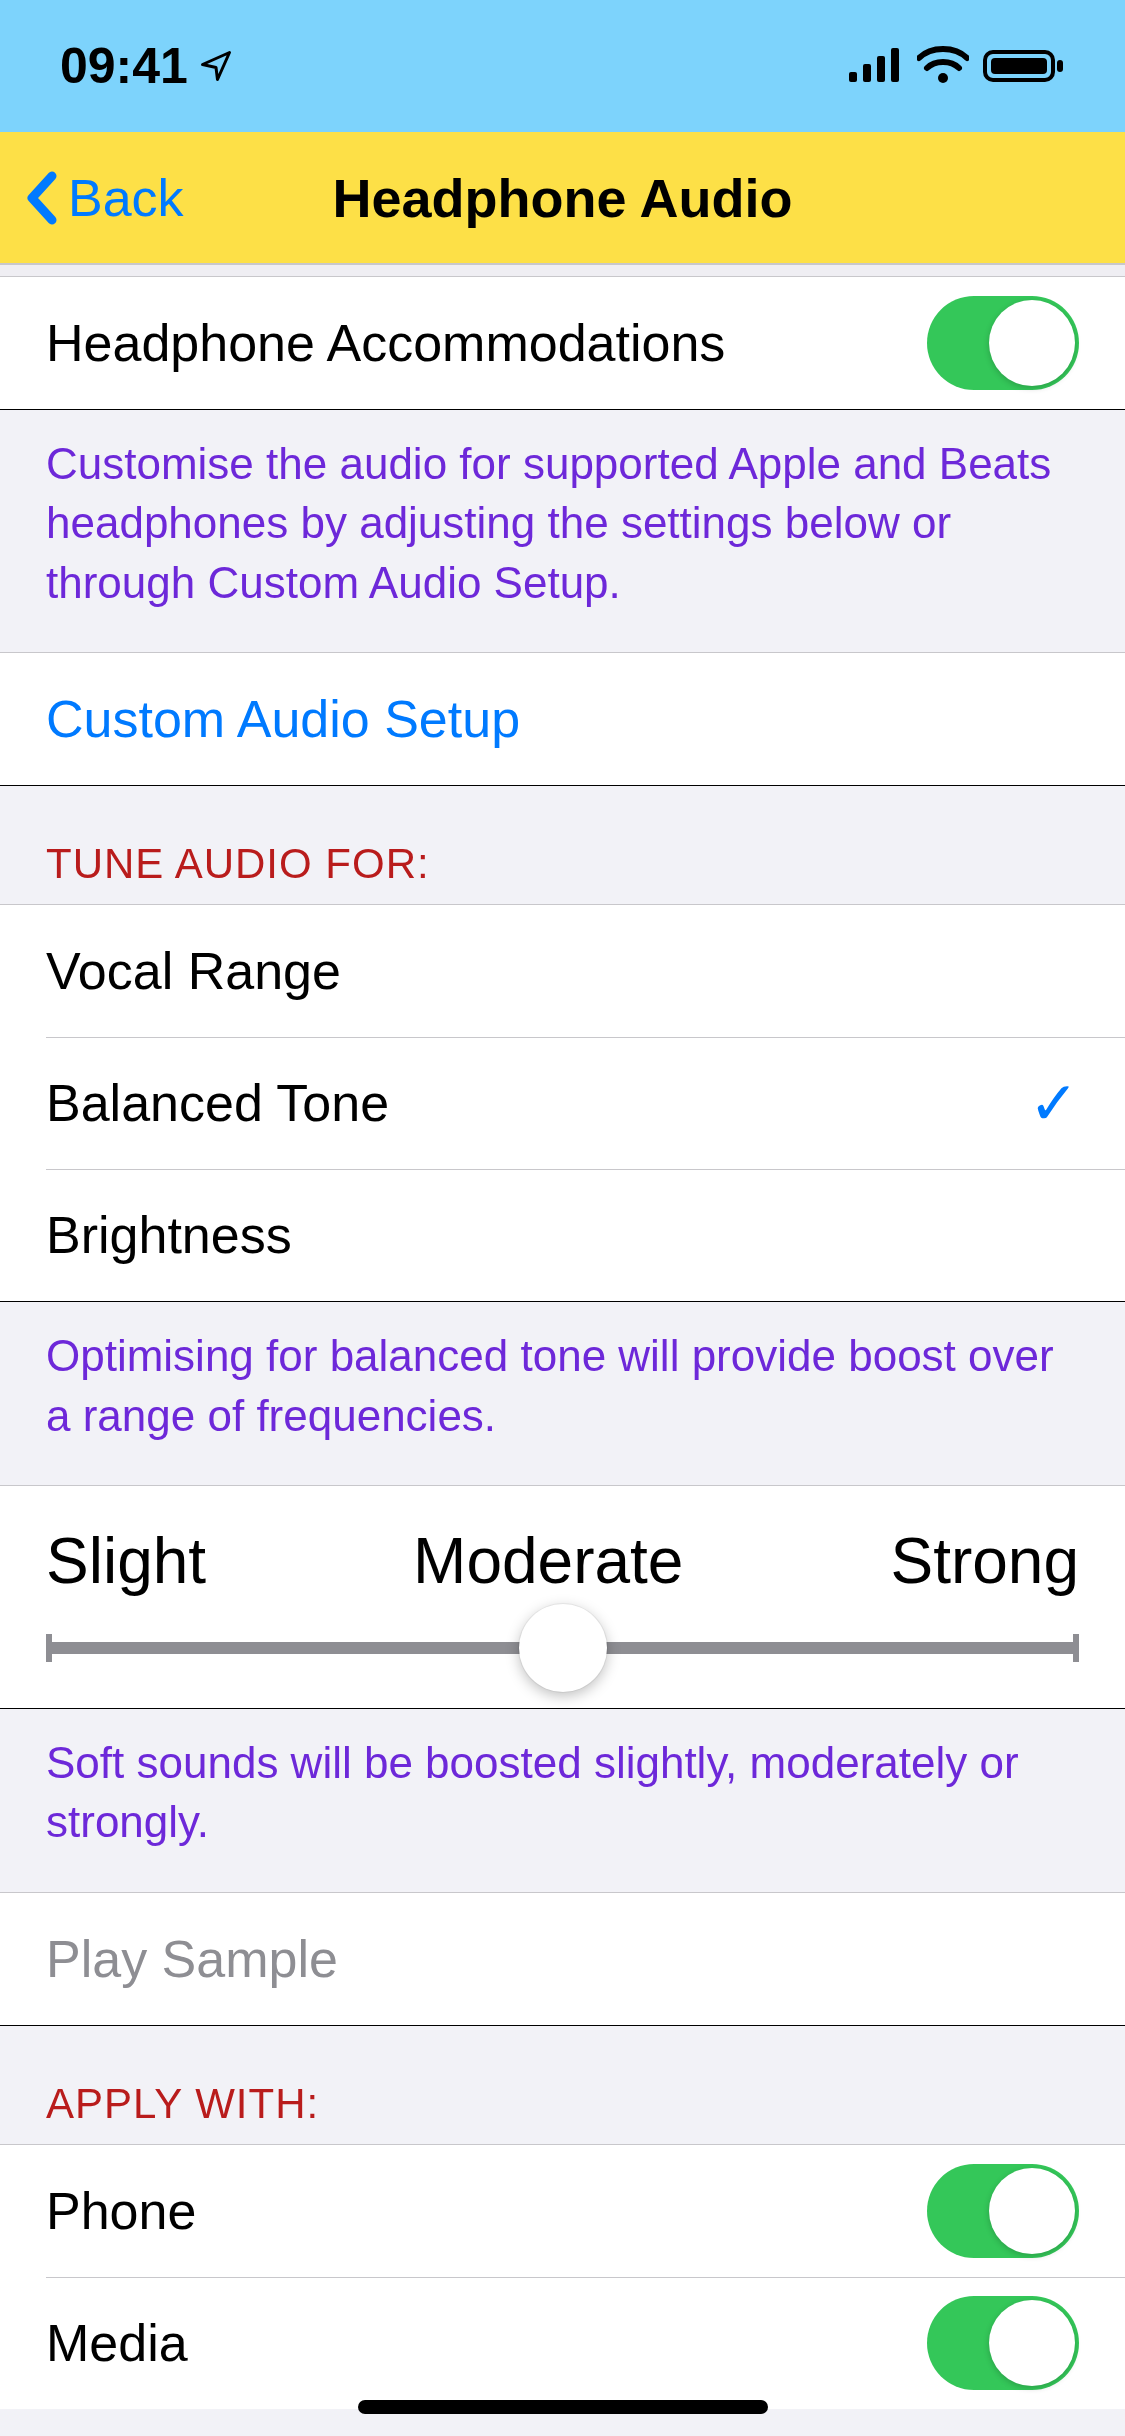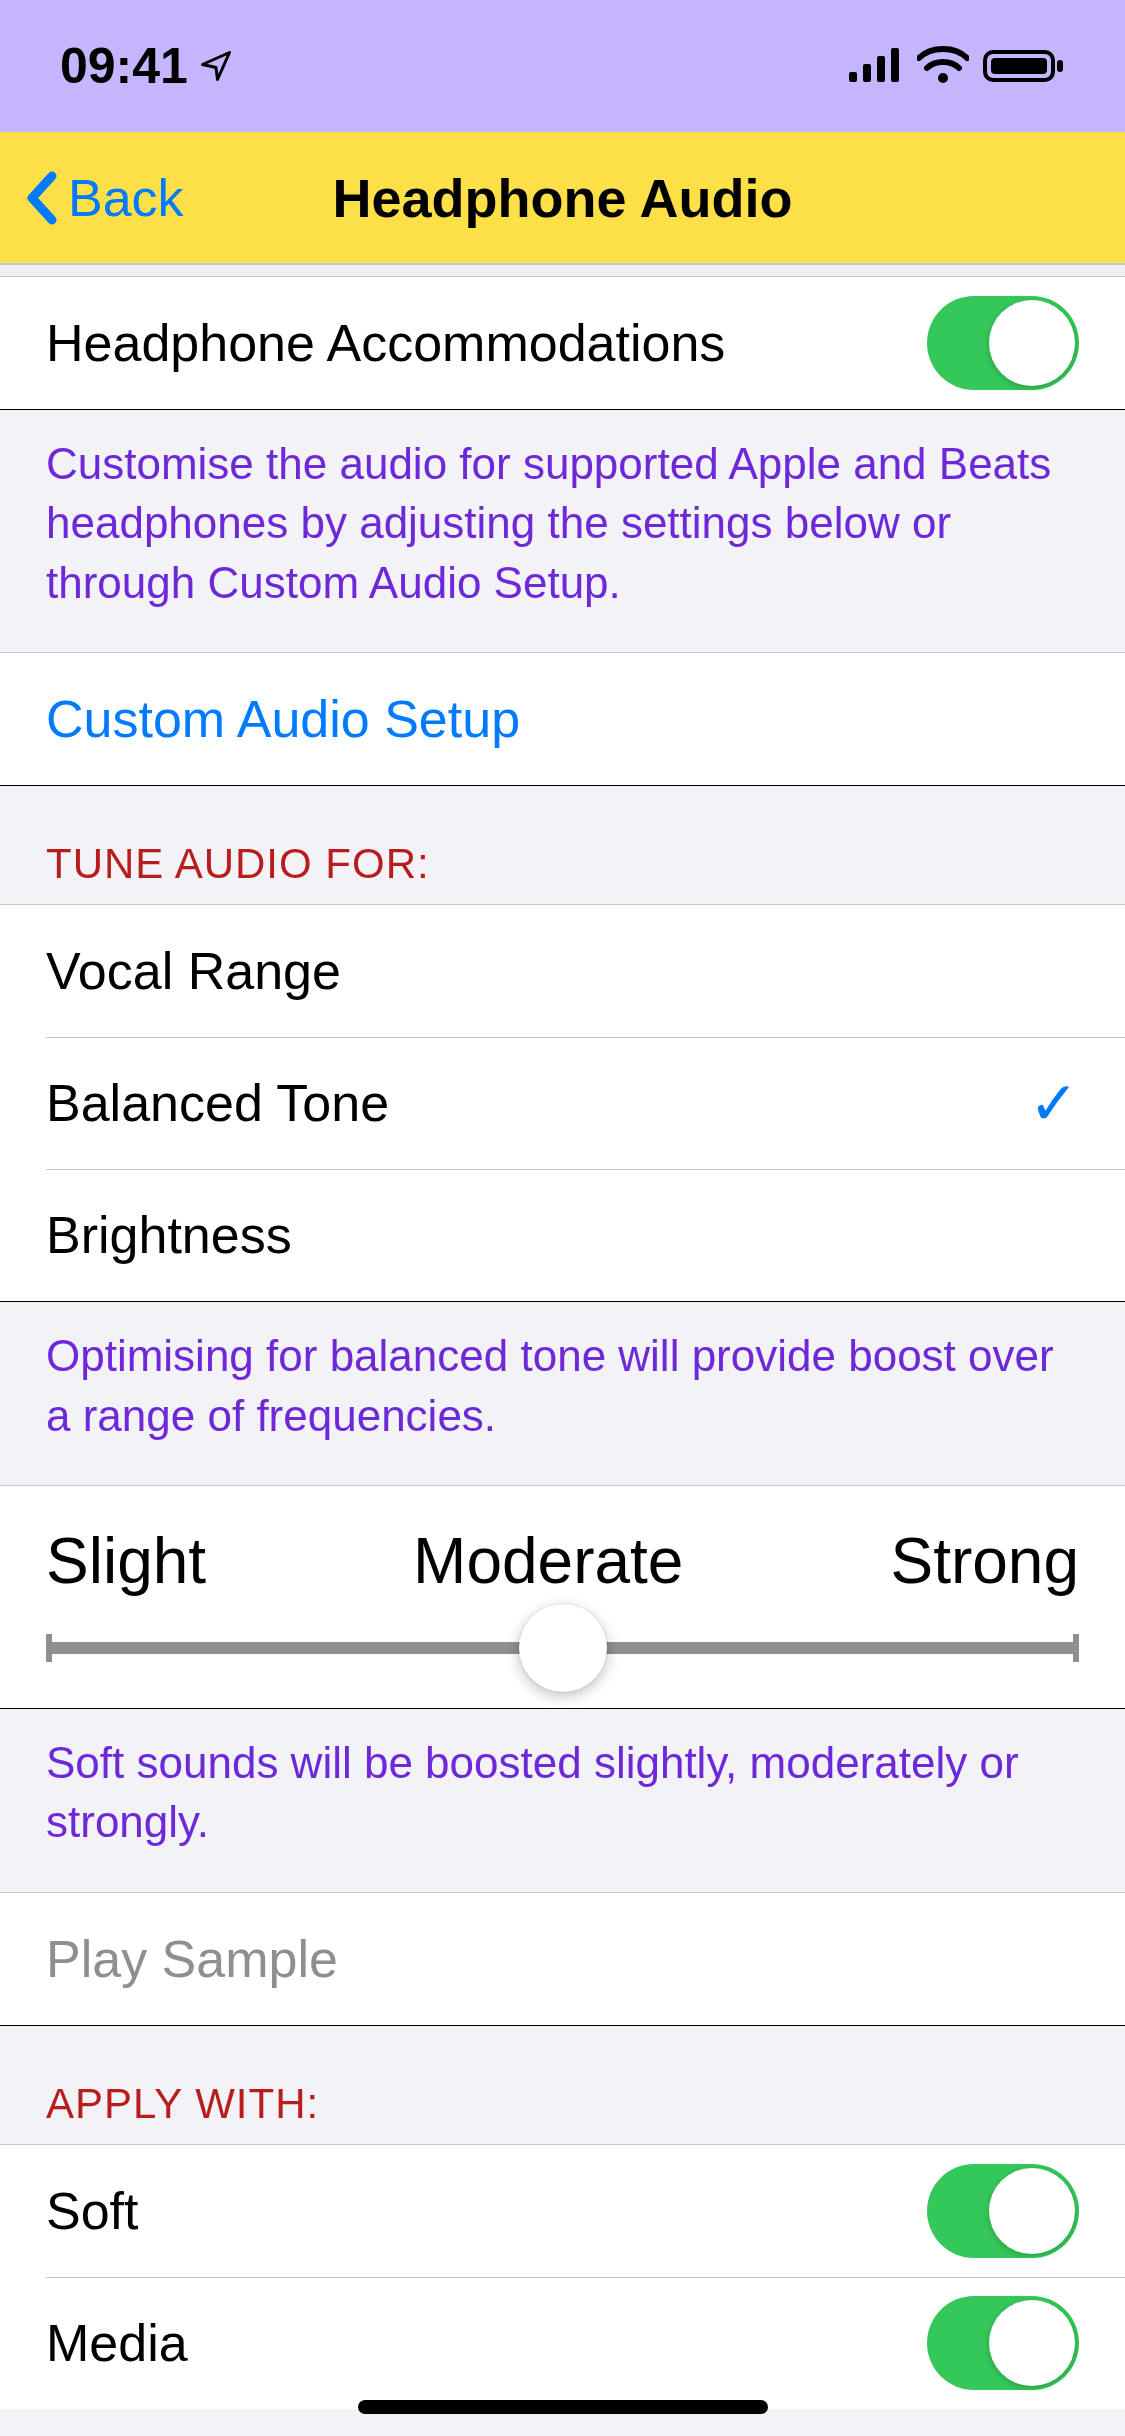--- a/index.html
+++ b/index.html
@@ -9,21 +9,21 @@
     background: #f2f2f7;
     color: #000;
     font-size: 50px;
   }
   .status-bar {
     height: 132px;
     display: flex;
     align-items: center;
     justify-content: space-between;
     padding: 0 60px 0 60px;
-    background: #c4b5fd;
+    background: #7dd3fc;
   }
   .status-left {
     display: flex;
     align-items: center;
     gap: 10px;
     font-weight: 600;
     font-size: 50px;
   }
   .status-right {
     display: flex;
@@ -250,21 +250,21 @@
 
 <div class="group">
   <div class="cell">
     <span class="cell-label disabled-label">Play Sample</span>
   </div>
 </div>
 
 <div class="header-text">APPLY WITH:</div>
 <div class="group" style="border-bottom:none">
   <div class="cell">
-    <span class="cell-label">Soft</span>
+    <span class="cell-label">Phone</span>
     <div class="toggle">
         <div class="knob"></div>
       </div>
   </div>
   <div class="cell">
     <span class="cell-label">Media</span>
     <div class="toggle">
         <div class="knob"></div>
       </div>
   </div>

